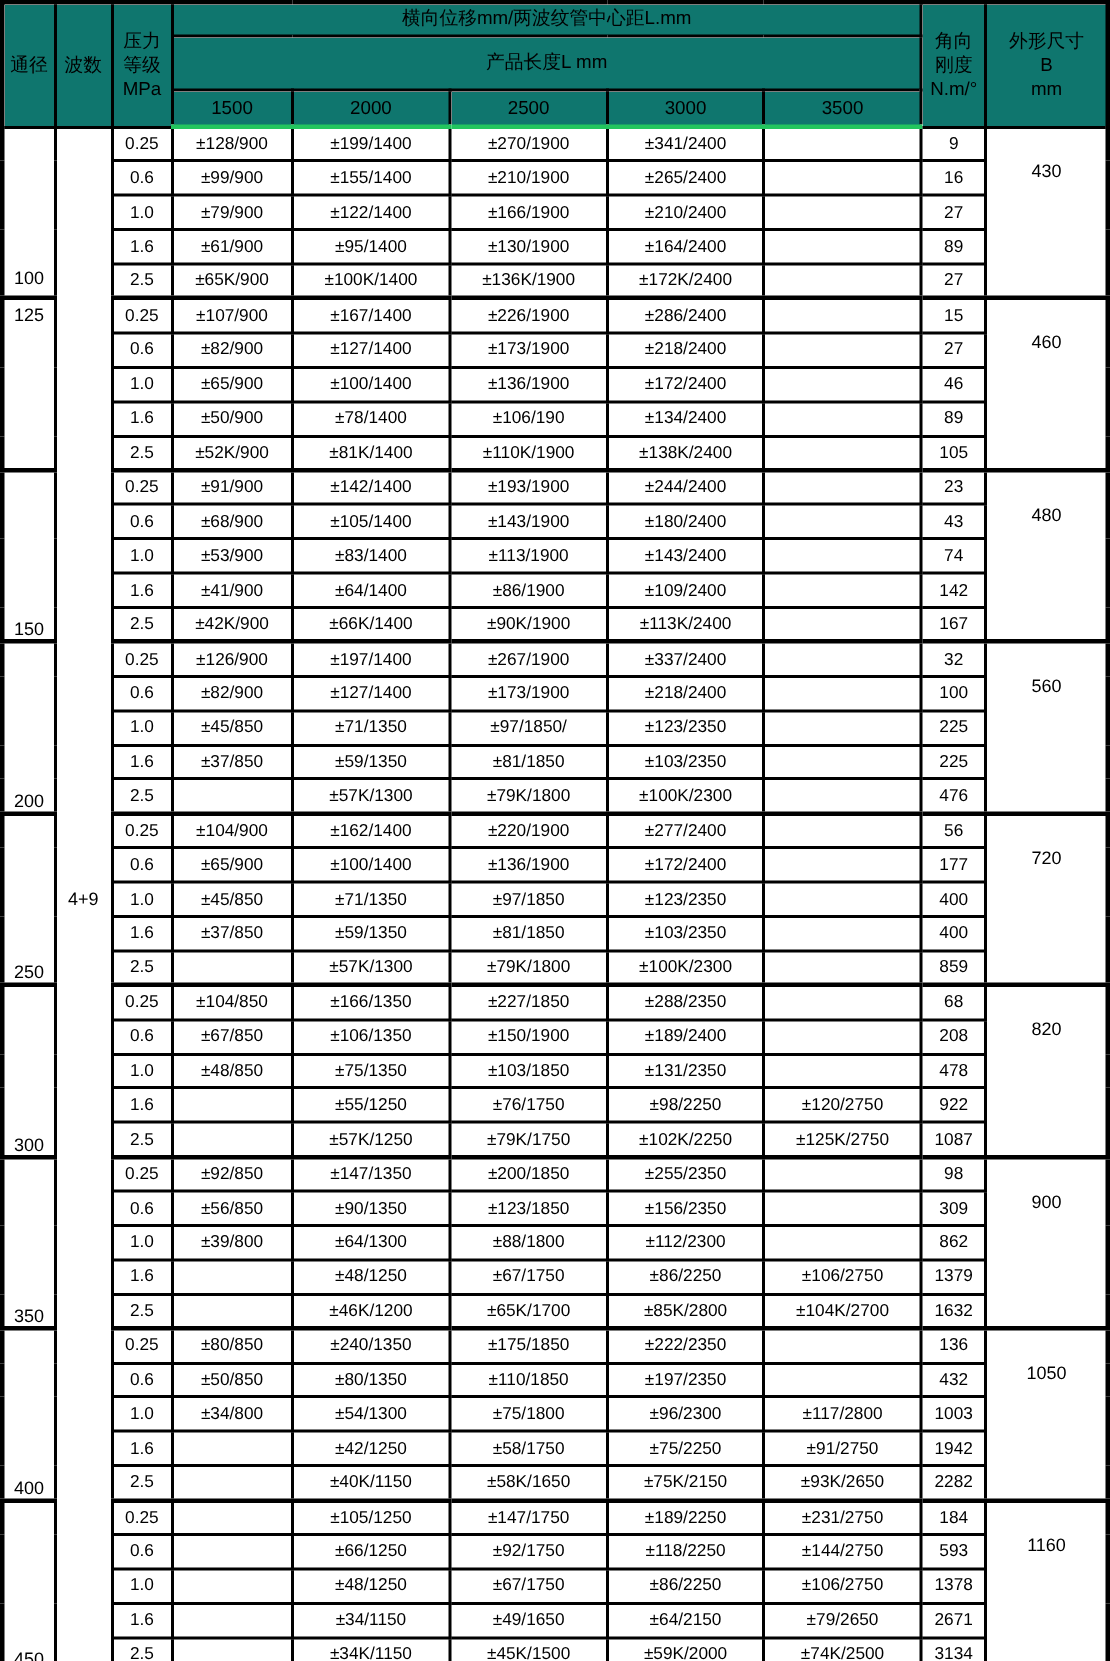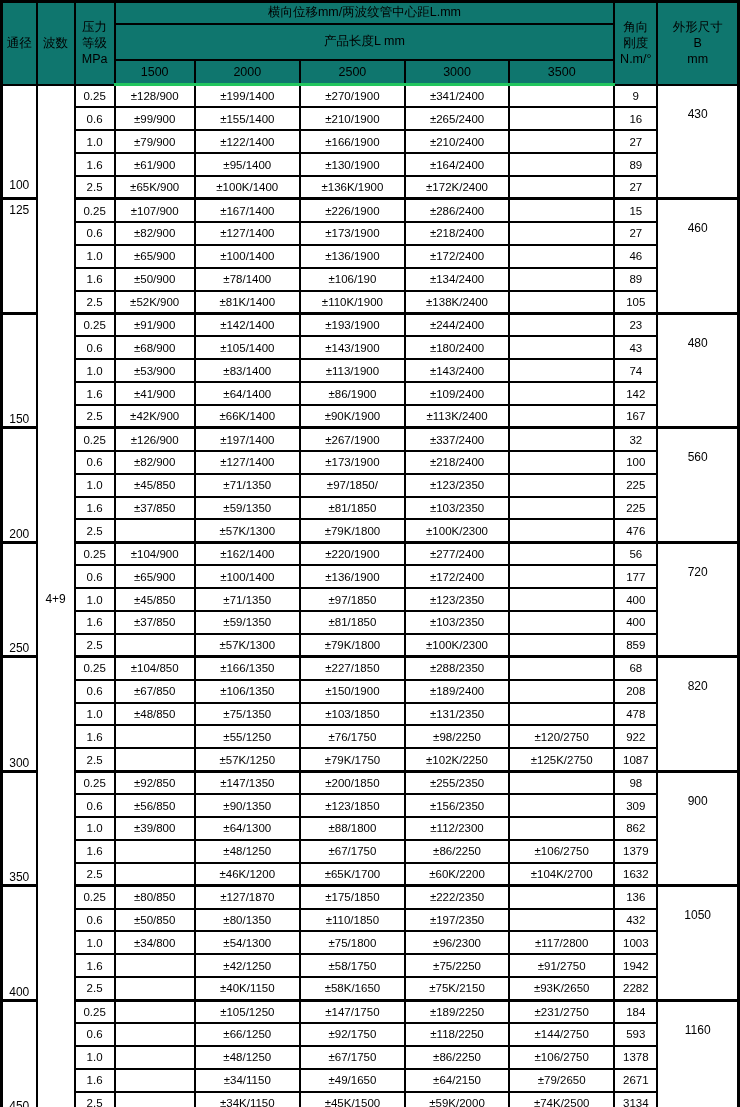--- a/index.html
+++ b/index.html
@@ -390,29 +390,29 @@
         <td class="val">±67/1750</td>
         <td class="val">±86/2250</td>
         <td class="val">±106/2750</td>
         <td class="stiff">1379</td>
       </tr>
       <tr>
         <td class="pressure">2.5</td>
         <td class="val"></td>
         <td class="val">±46K/1200</td>
         <td class="val">±65K/1700</td>
-        <td class="val">±60K/2200</td>
+        <td class="val">±85K/2800</td>
         <td class="val">±104K/2700</td>
         <td class="stiff">1632</td>
       </tr>
       <tr class="gstart">
         <td class="dia dia-b26" rowspan="5">400</td>
         <td class="pressure">0.25</td>
         <td class="val">±80/850</td>
-        <td class="val">±127/1870</td>
+        <td class="val">±240/1350</td>
         <td class="val">±175/1850</td>
         <td class="val">±222/2350</td>
         <td class="val"></td>
         <td class="stiff">136</td>
         <td class="dim" rowspan="5">1050</td>
       </tr>
       <tr>
         <td class="pressure">0.6</td>
         <td class="val">±50/850</td>
         <td class="val">±80/1350</td>

